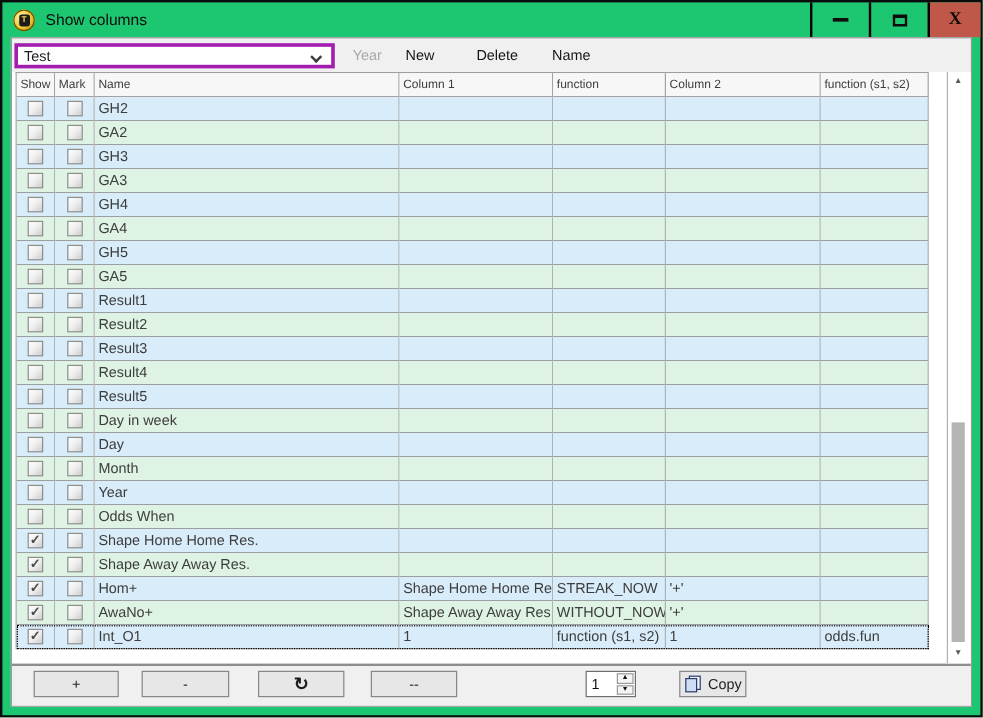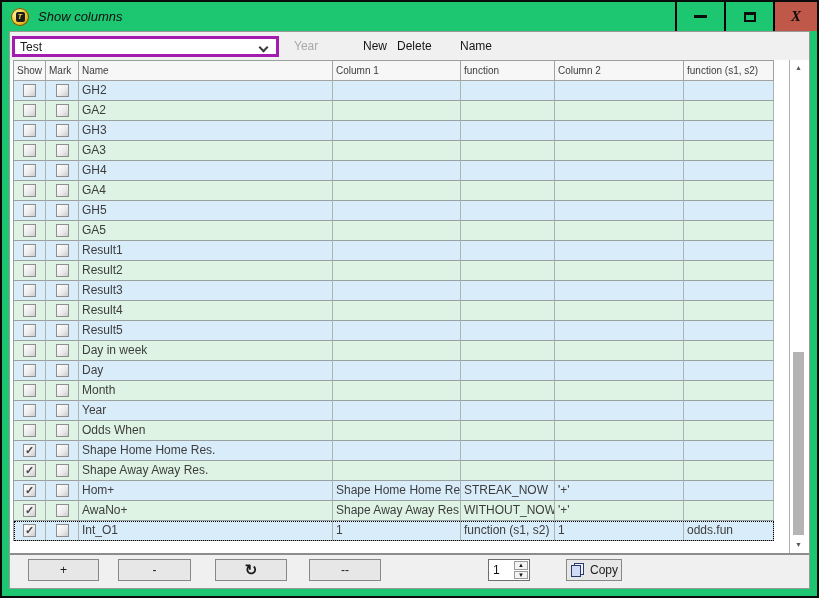--- a/index.html
+++ b/index.html
@@ -8,21 +8,21 @@
 
   .window {
     width: 819px; height: 598px;
     border: 2px solid #0c0c0c;
     background: #1dc671;
     display: flex; flex-direction: column;
   }
 
   
   .titlebar {
-    height: 29px; display: flex; align-items: center; flex: 0 0 29px; font-style: italic;
+    height: 29px; display: flex; align-items: center; flex: 0 0 29px;
   }
   .app-icon {
     width: 18px; height: 18px; margin-left: 9px; border-radius: 50%;
     background: radial-gradient(circle at 35% 35%, #fff3a6, #eec32a 55%, #8a6d00);
     box-shadow: inset 0 0 0 1px #6b5400;
     display: flex; align-items: center; justify-content: center; flex: 0 0 auto;
   }
   .app-icon-core {
     width: 9px; height: 10px; background: #1c1c1c; color: #ffd84d;
     font-size: 7px; font-weight: bold; border-radius: 2px;
@@ -54,21 +54,21 @@
     padding-left: 5px;
   }
   .combo-chevron {
     position: absolute; right: 9px; top: 5px;
     width: 7px; height: 7px;
     border-right: 2px solid #3a3a3a; border-bottom: 2px solid #3a3a3a;
     transform: rotate(45deg);
   }
   .tbtn { position: absolute; top: 7px; font-size: 12px; color: #151515; cursor: default; }
   .tbtn.disabled { color: #a9a9a9; }
-  .tbtn.save { left: 284px; } .tbtn.new { left: 353px; text-align: center; }
+  .tbtn.save { left: 284px; } .tbtn.new { left: 328px; text-align: center; }
   .tbtn.delete { left: 387px; } .tbtn.name { left: 450px; }
 
   
   .table-panel {
     flex: 1 1 auto; background: #fff; position: relative;
     border-bottom: 2px solid #8d8d8d; overflow: hidden;
   }
   .grid {
     position: absolute; left: 3px; top: 0; width: 761px;
     border-left: 1px solid #9aa0a0; border-top: 1px solid #9aa0a0;

